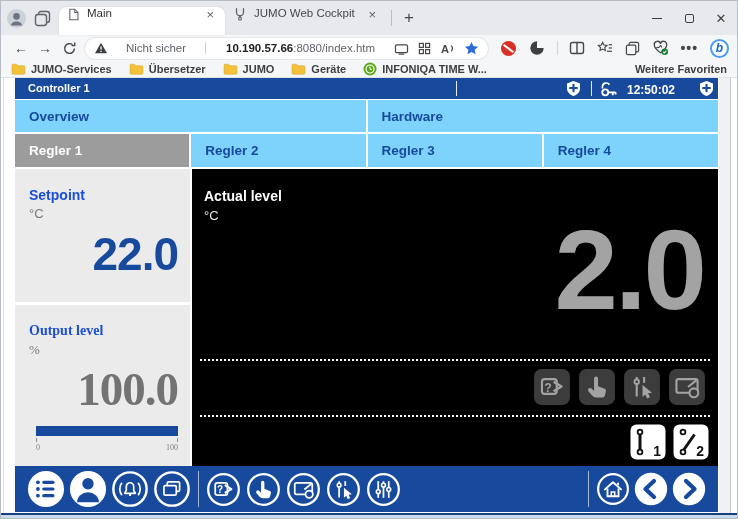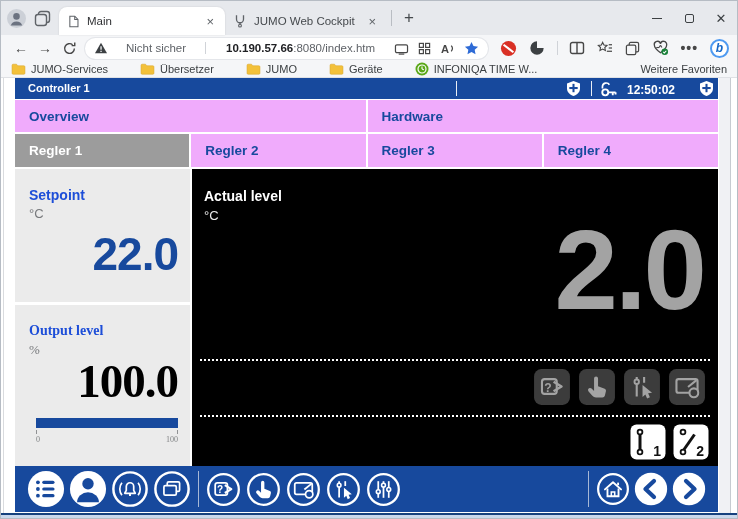--- a/index.html
+++ b/index.html
@@ -2,21 +2,21 @@
 <html><head>
 <meta charset="utf-8">
 <style>
   * { margin:0; padding:0; box-sizing:border-box; }
   body { font-family:"Liberation Sans", sans-serif; background:#fff; }
   .win { position:relative; width:738px; height:519px; overflow:hidden; background:#fff; border:1px solid #b6bcc4; }
 
   
   .tabstrip { height:34px; background:#e7e9ed; display:flex; align-items:flex-end; padding-left:6px; position:relative; }
   .avatar, .ws-icon { align-self:center; margin-right:8px; cursor:pointer; display:flex; }
-  .tab { height:28px; display:flex; align-items:center; padding:0 8px; font-size:11.5px; color:#45494d; border-radius:8px 8px 0 0; min-width:0; }
+  .tab { height:28px; display:flex; align-items:flex-start; padding:0 8px; font-size:11.5px; color:#45494d; border-radius:8px 8px 0 0; min-width:0; }
   .tab.active { background:#fff; color:#303134; width:166px; box-shadow:0 0 2px rgba(0,0,0,.12); }
   .tab.inactive { width:162px; }
   .tab .favicon { margin-right:7px; flex:0 0 auto; display:flex; }
   .tab .t-title { flex:1; overflow:hidden; white-space:nowrap; }
   .t-close { color:#5f6368; font-size:13px; padding:0 3px; cursor:pointer; }
   .tabsep { width:1px; height:16px; background:#b9bdc3; align-self:center; margin:0 4px; }
   .newtab { align-self:center; font-size:17px; color:#45494d; padding:0 8px; cursor:pointer; }
   .wincontrols { margin-left:auto; align-self:stretch; display:flex; }
   .wc { width:32px; display:flex; align-items:center; justify-content:center; color:#3c4043; cursor:pointer; }
   .wc-min { width:10px; height:1px; background:#3c4043; display:inline-block; }
@@ -30,52 +30,52 @@
   .adiv { width:1px; height:12px; background:#d0d3d8; margin-right:7px; }
   .url { font-size:11.5px; color:#5f6368; white-space:nowrap; overflow:hidden; flex:1; }
   .url b { color:#202124; }
   .pill-icons { display:flex; align-items:center; gap:9px; margin-left:6px; }
   .ext-row { display:flex; align-items:center; gap:10px; margin-left:8px; flex:1; justify-content:space-between; }
   .ico { display:flex; align-items:center; justify-content:center; cursor:pointer; }
   .more-dots { color:#474747; font-size:14px; letter-spacing:1px; font-weight:bold; }
   .copilot { width:19px; height:19px; border-radius:50%; border:2px solid #4e9af1; background:#fff; color:#1467c8; font-weight:bold; font-style:italic; font-size:12px; display:flex; align-items:center; justify-content:center; }
   .extdiv { width:1px; height:14px; background:#d0d3d8; }
 
-  .bookmarks { height:17px; background:#f5f6f8; border-bottom:1px solid #dfe1e5; display:flex; align-items:center; gap:32px; padding:0 10px; font-size:11px; color:#3c4043; }
+  .bookmarks { height:17px; background:#f5f6f8; border-bottom:1px solid #dfe1e5; display:flex; align-items:center; gap:17px; padding:0 10px; font-size:11px; color:#3c4043;font-weight:bold; }
   .bm { display:flex; align-items:center; gap:5px; cursor:pointer; white-space:nowrap; }
   .bm-right { margin-left:auto; }
 
   
   .page { position:relative; height:435px; background:#fff; }
   .edge-line-l { position:absolute; left:2px; top:0; bottom:0; width:1px; background:#d9dbde; }
   .scroll-strip { position:absolute; left:718px; top:0; bottom:0; width:12px; background:#f0f1f4; border-right:1px solid #c7cbd1; }
   .win-bottom { height:6px; background:#c9d8ec; border-top:2px solid #16417e; }
 
   .app { position:absolute; left:14px; top:0; width:703px; }
   .app-header { position:relative; height:21px; background:#17499d; color:#fff; }
   .hdr-title { position:absolute; left:13px; top:4px; font-size:11px; font-weight:bold; }
   .hdr-vdiv { position:absolute; top:3px; width:1px; height:15px; background:#ffffff; opacity:.9; }
   .hdr-time { position:absolute; left:612px; top:4.5px; font-size:12px; font-weight:bold; }
   .hdr-abs { position:absolute; top:2.5px; display:flex; }
 
   .tabrow { display:flex; gap:2px; }
   .nav-tabs { margin-top:1px; height:32px; }
   .ctrl-tabs { margin-top:2px; height:33px; }
-  .apptab { flex:1; background:#f0abfc; color:#17499d; font-weight:bold; font-size:13.5px; display:flex; align-items:center; padding-left:14px; cursor:pointer; }
+  .apptab { flex:1; background:#7dd3fc; color:#17499d; font-weight:bold; font-size:13.5px; display:flex; align-items:center; padding-left:14px; cursor:pointer; }
   .apptab.selected { background:#9c9c9c; color:#fff; }
 
   .content { display:flex; margin-top:2px; height:297px; }
   .left-col { width:175px; display:flex; flex-direction:column; }
   .panel { background:#ebebeb; padding:18px 12px 0 14px; }
   .panel-sp { height:133px; }
   .panel-out { margin-top:3px; flex:1;font-family:Liberation Serif, serif; }
   .p-label { font-weight:bold; font-size:14px; color:#1d4ed8; }
   .p-unit { font-size:13px; color:#77797c; margin-top:3px; }
   .sp-value { margin-top:10px; text-align:right; font-weight:bold; font-size:46px; line-height:1; color:#17499d; letter-spacing:-1px; }
-  .out-value { text-align:right; font-weight:bold; font-size:47px; line-height:1; color:#000000; letter-spacing:-1px; }
+  .out-value { margin-top:8px; text-align:right; font-weight:bold; font-size:47px; line-height:1; color:#737373; letter-spacing:-1px; }
   .bar-wrap { margin:13px 0 0 7px; }
   .bar-track { height:10px; background:#d7d7d7; }
   .bar-fill { height:10px; background:#17499d; }
   .bar-ticks { display:flex; justify-content:space-between; margin-top:2px; }
   .tick { width:1px; height:4px; background:#8f9193; }
   .bar-labels { display:flex; justify-content:space-between; font-size:8px; color:#7f8183; margin-top:1px; }
 
   .black-panel { flex:1; margin-left:2px; background:#000; position:relative; }
   .bp-label { position:absolute; left:12px; top:19px; color:#fff; font-weight:bold; font-size:14px; }
   .bp-unit { position:absolute; left:12px; top:39px; color:#e8e8e8; font-size:13px; }

